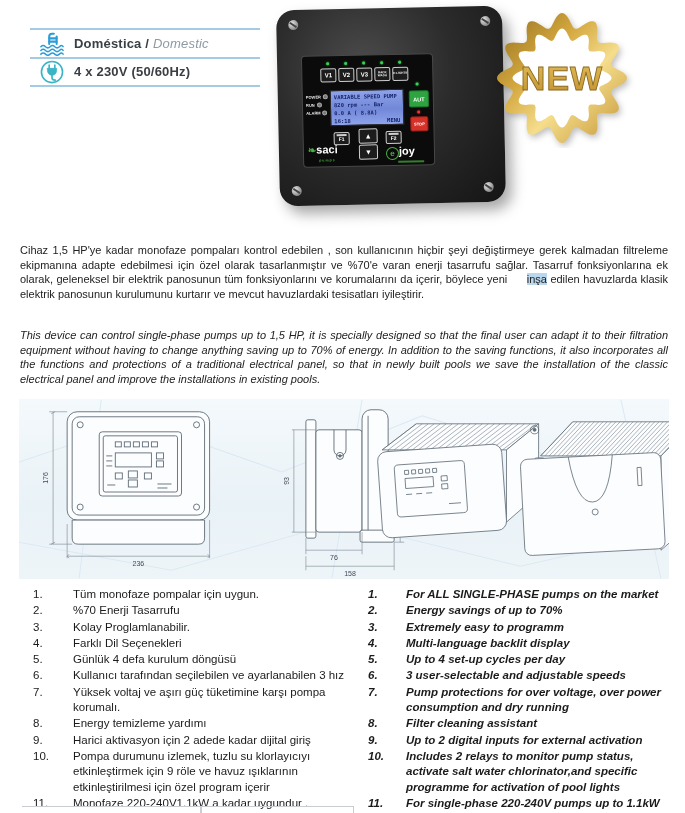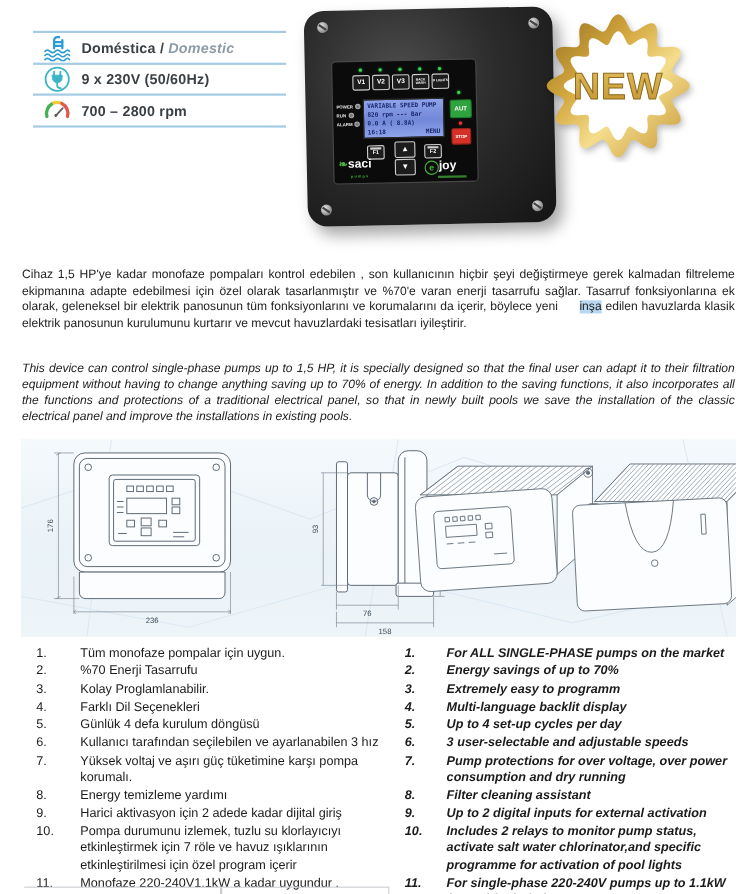--- a/index.html
+++ b/index.html
@@ -4,21 +4,21 @@
 <style>
   html,body{margin:0;padding:0;background:#ffffff;}
   .page{position:relative;width:685px;height:813px;background:#fff;overflow:hidden;
         font-family:"Liberation Sans",sans-serif;color:#1e1e1e;}
 
   
   .spec-table{position:absolute;left:30px;top:28px;width:230px;border-top:2px solid #a4cbe4;}
   .spec-row{display:flex;align-items:center;height:26.5px;border-bottom:2px solid #a4cbe4;}
   .spec-icon{width:44px;display:flex;justify-content:center;align-items:center;}
   .spec-text{font-size:13px;font-weight:bold;color:#3a3f44;letter-spacing:.2px;}
-  .spec-text .alt{font-style:italic;color:#8d9aa4;font-weight:700;}
+  .spec-text .alt{font-style:italic;color:#8d9aa4;font-weight:400;}
 
   
   .photo-wrap{position:absolute;left:270px;top:4px;width:244px;height:206px;}
   .device{position:absolute;left:8px;top:4px;width:226px;height:196px;border-radius:18px;
           background:radial-gradient(circle at 38% 30%, #4c4c4c 0%, #2c2c2c 45%, #141414 100%);
           box-shadow:6px 8px 14px rgba(0,0,0,.35);transform:rotate(-1.2deg);}
   .screw{position:absolute;width:10px;height:10px;border-radius:50%;
          background:radial-gradient(circle at 35% 35%, #e8e8e8, #8a8a8a 70%, #555);}
   .screw::after{content:"";position:absolute;left:1px;top:4px;width:8px;height:1.5px;background:#444;transform:rotate(35deg);}
   .panel{position:absolute;left:24px;top:46px;width:130px;height:110px;background:#0b0b0b;
@@ -106,33 +106,21 @@
       <span class="spec-icon">
         <svg width="26" height="26" viewBox="0 0 32 32">
           <circle cx="16" cy="16" r="13" stroke="#3ab5c6" stroke-width="2" fill="none"></circle>
           <g stroke="#3ab5c6" stroke-width="2" fill="none" stroke-linecap="round">
             <path d="M12.5,7.5 v4 M19.5,7.5 v4"></path>
             <path d="M10.5,11.5 h11 v3 a5.5,5.5 0 0 1 -11,0 z" fill="#3ab5c6" stroke-width="1"></path>
             <path d="M16,20 v3 q0,3 4,3"></path>
           </g>
         </svg>
       </span>
-      <span class="spec-text">9 x 230V (50/60Hz)</span>
-    </div>
-    <div class="spec-row">
-      <span class="spec-icon">
-        <svg width="28" height="22" viewBox="0 0 32 26">
-          <path d="M5,20 A12,12 0 0 1 11,6" stroke="#46b254" stroke-width="3.5" fill="none" stroke-linecap="round"></path>
-          <path d="M11,6 A12,12 0 0 1 21,6" stroke="#f5c93b" stroke-width="3.5" fill="none"></path>
-          <path d="M21,6 A12,12 0 0 1 27,20" stroke="#e2574b" stroke-width="3.5" fill="none" stroke-linecap="round"></path>
-          <line x1="14.5" y1="19" x2="22" y2="11" stroke="#5a5a5a" stroke-width="1.8" stroke-linecap="round"></line>
-          <circle cx="14.5" cy="19" r="1.6" fill="#5a5a5a"></circle>
-        </svg>
-      </span>
-      <span class="spec-text">700 – 2800 rpm</span>
+      <span class="spec-text">4 x 230V (50/60Hz)</span>
     </div>
   </div>
 
   <div class="photo-wrap">
     <div class="device">
       <span class="screw" style="left:12px;top:10px;"></span>
       <span class="screw" style="right:12px;top:10px;"></span>
       <span class="screw" style="left:12px;bottom:10px;"></span>
       <span class="screw" style="right:12px;bottom:10px;"></span>
 
@@ -381,21 +369,21 @@
     <ol>
         <li>Tüm monofaze pompalar için uygun.</li>
         <li>%70 Enerji Tasarrufu</li>
         <li>Kolay Proglamlanabilir.</li>
         <li>Farklı Dil Seçenekleri</li>
         <li>Günlük 4 defa kurulum döngüsü</li>
         <li>Kullanıcı tarafından seçilebilen ve ayarlanabilen 3 hız</li>
         <li>Yüksek  voltaj ve aşırı güç tüketimine  karşı pompa korumalı.</li>
         <li>Energy temizleme yardımı</li>
         <li>Harici aktivasyon için 2 adede kadar dijital giriş</li>
-        <li>Pompa durumunu izlemek, tuzlu su klorlayıcıyı etkinleştirmek için 7 röle ve havuz ışıklarının etkinleştirilmesi için özel program içerir</li>
+        <li>Pompa durumunu izlemek, tuzlu su klorlayıcıyı etkinleştirmek için 9 röle ve havuz ışıklarının etkinleştirilmesi için özel program içerir</li>
         <li>Monofaze 220-240V1.1kW a kadar uygundur .</li>
         <li>Optima ,Winner veya  benzer monofaze pompaların kullanımına uygundur .</li>
       </ol>
   </div>
   <div class="flist flist-en">
     <ol>
         <li>For ALL SINGLE-PHASE pumps on the market</li>
         <li>Energy savings of up to 70%</li>
         <li>Extremely easy to programm</li>
         <li>Multi-language backlit display</li>

